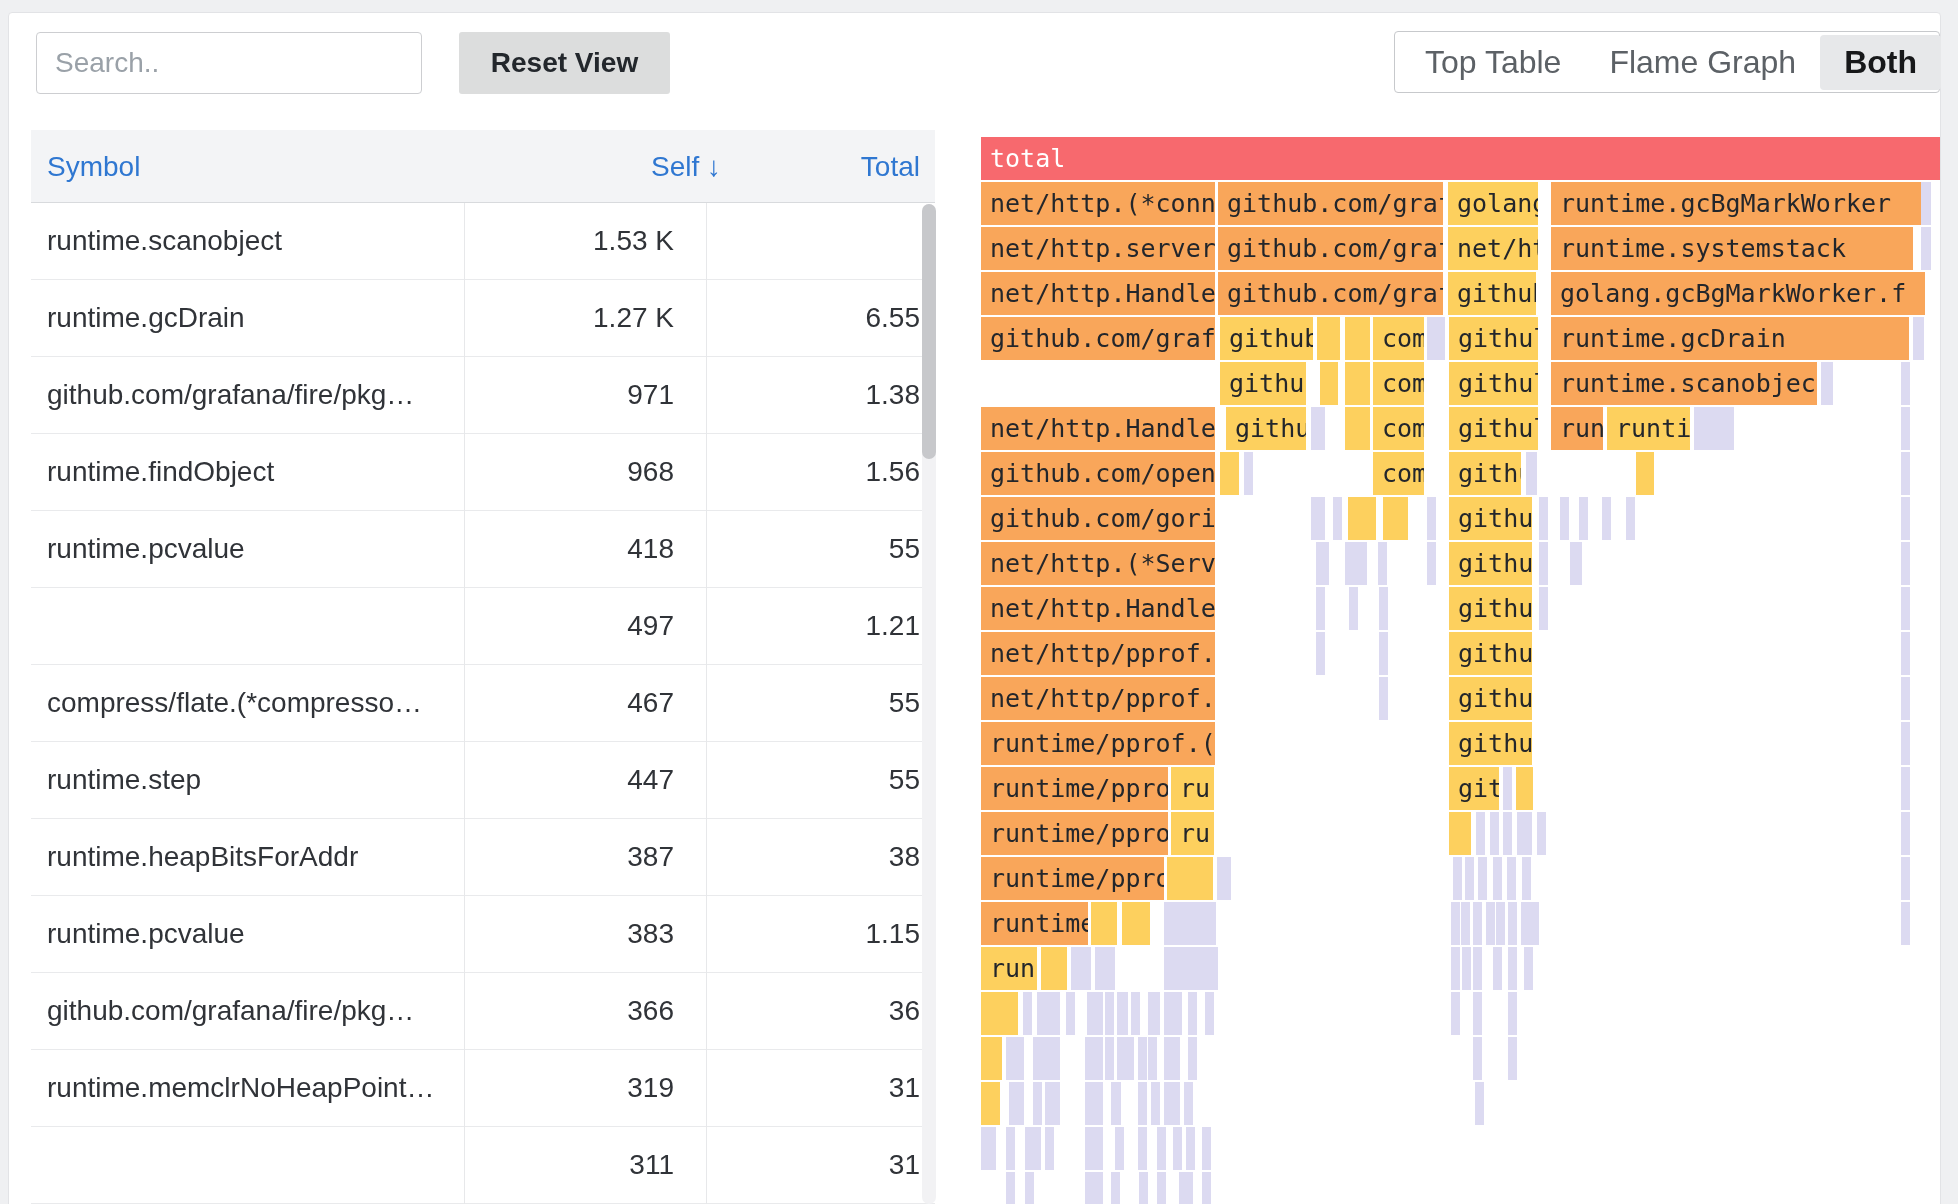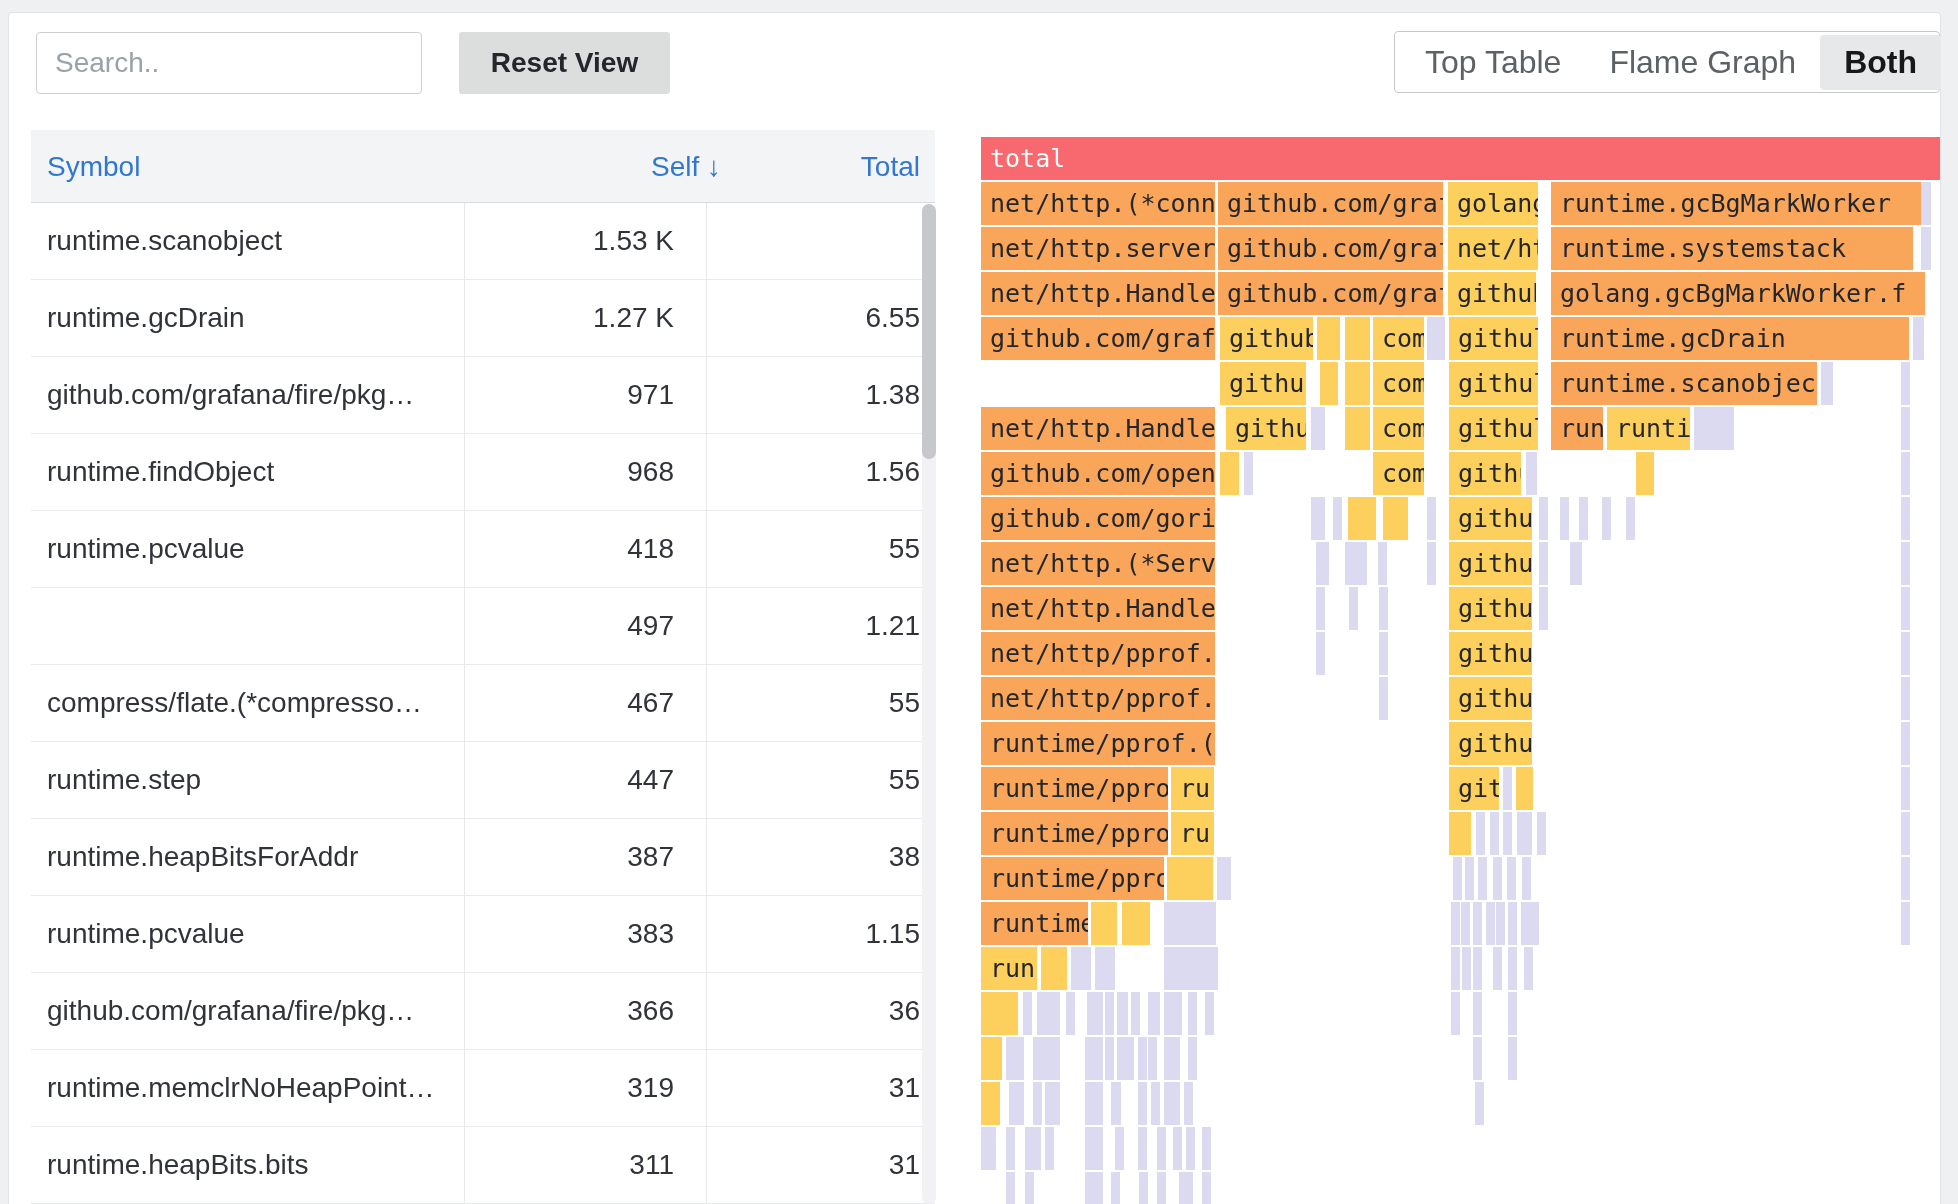--- a/index.html
+++ b/index.html
@@ -123,21 +123,20 @@
         <div class="c c-sym">github.com/grafana/fire/pkg…</div>
         <div class="c c-self">366</div>
         <div class="c c-total">36</div>
       </div>
       <div class="trow">
         <div class="c c-sym">runtime.memclrNoHeapPoint…</div>
         <div class="c c-self">319</div>
         <div class="c c-total">31</div>
       </div>
       <div class="trow">
-        <div class="c c-sym">runtime.heapBits.bits</div>
         <div class="c c-self">311</div>
         <div class="c c-total">31</div>
       </div>
     </div>
   <div class="vsep vsep1"></div>
   <div class="vsep vsep2"></div>
   <div class="scrolltrack"></div>
   <div class="scrollthumb"></div>
 
   <div id="flame">

